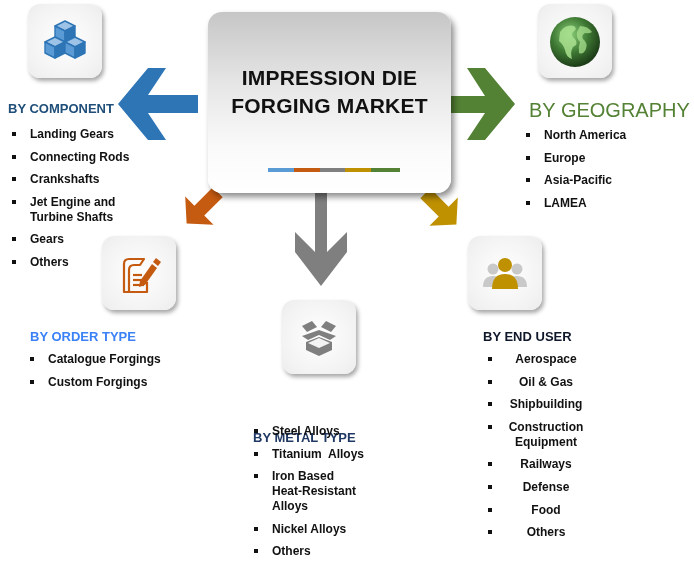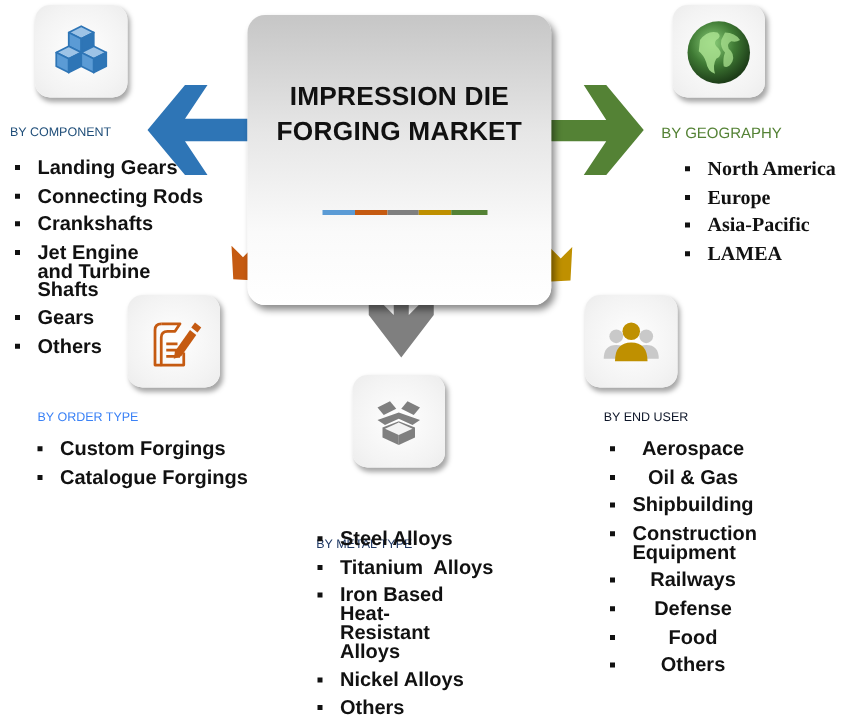--- a/index.html
+++ b/index.html
@@ -5,36 +5,36 @@
   html, body { margin: 0; padding: 0; background: #ffffff; }
   body { width: 694px; height: 575px; position: relative; overflow: hidden;
          font-family: "DejaVu Sans", sans-serif; color: #111; }
   .abs { position: absolute; }
 
   .tile { position: absolute; width: 74px; height: 74px; border-radius: 12px;
           background: radial-gradient(circle at 50% 50%, #ffffff 0%, #f3f3f3 70%, #ececec 100%);
           box-shadow: 2px 3px 4px rgba(0,0,0,0.35); }
   .tile svg { position: absolute; left: 0; top: 0; width: 74px; height: 74px; }
 
-  .center-box { position: absolute; left: 198px; top: 12px; width: 243px; height: 232px;
+  .center-box { position: absolute; left: 208px; top: 12px; width: 243px; height: 181px;
                 border-radius: 14px;
                 background: linear-gradient(to bottom, #c6c6c6 0%, #e6e6e6 40%, #fafafa 75%, #ffffff 100%);
                 box-shadow: 3px 4px 6px rgba(0,0,0,0.45); }
   .center-title { position: absolute; left: 0; right: 0; top: 52px; text-align: center;
                   font-family: "Liberation Sans", sans-serif; font-weight: bold; font-size: 21px;
                   line-height: 28px; color: #111; letter-spacing: 0.2px; }
   .colorbar { position: absolute; left: 60px; top: 156px; height: 4px; display: flex; }
   .colorbar span { display: block; height: 4px; }
 
-  .heading { position: absolute; font-family: "Liberation Sans", sans-serif; font-weight: normal;
-             font-size: 10px; white-space: nowrap; }
-  .heading.light { font-weight: normal; font-size: 12px; }
+  .heading { position: absolute; font-family: "Liberation Sans", sans-serif; font-weight: bold;
+             font-size: 13px; white-space: nowrap; }
+  .heading.light { font-weight: normal; font-size: 20px; }
 
   ul.blist { position: absolute; margin: 0; padding: 0; list-style: none;
-             font-family: "Liberation Sans", sans-serif; font-weight: bold; font-size: 16px; color: #111; }
+             font-family: "Liberation Sans", sans-serif; font-weight: bold; font-size: 12px; color: #111; }
   ul.blist li { position: relative; padding-left: 18px; line-height: 15px; margin-bottom: 7.6px; }
   ul.blist li::before { content: ""; position: absolute; left: 0; top: 5px; width: 4px; height: 4px; background: #111; }
   ul.blist li .t { display: block; }
   ul.blist li .t.wrap { width: 95px; }
 </style>
 </head>
 <body>
 
 <svg class="abs" style="left:0;top:0;" width="694" height="575" viewBox="0 0 694 575">
 
@@ -154,42 +154,42 @@
     </li>
   <li>
       <span class="t">Gears</span>
     </li>
   <li>
       <span class="t">Others</span>
     </li>
 </ul>
 
 <div class="heading light" style="left:529px;top:99px;color:#548235;">BY GEOGRAPHY</div>
-<ul class="blist" style="left:548px;top:128px;font-family:Liberation Serif, serif;">
+<ul class="blist" style="left:526px;top:128px;">
   <li>
       <span class="t">North America</span>
     </li>
   <li>
       <span class="t">Europe</span>
     </li>
   <li>
       <span class="t">Asia-Pacific</span>
     </li>
   <li>
       <span class="t">LAMEA</span>
     </li>
 </ul>
 
 <div class="heading" style="left:30px;top:329px;color:#3b82f6;">BY ORDER TYPE</div>
 <ul class="blist" style="left:30px;top:352px;">
   <li>
+      <span class="t">Catalogue Forgings</span>
+    </li>
+  <li>
       <span class="t">Custom Forgings</span>
-    </li>
-  <li>
-      <span class="t">Catalogue Forgings</span>
     </li>
 </ul>
 
 <div class="heading" style="left:253px;top:401px;color:#1f3864;margin-top:29px;">BY METAL TYPE</div>
 <ul class="blist" style="left:254px;top:424px;">
   <li>
       <span class="t">Steel Alloys</span>
     </li>
   <li>
       <span class="t" style="white-space:pre;">Titanium  Alloys</span>

